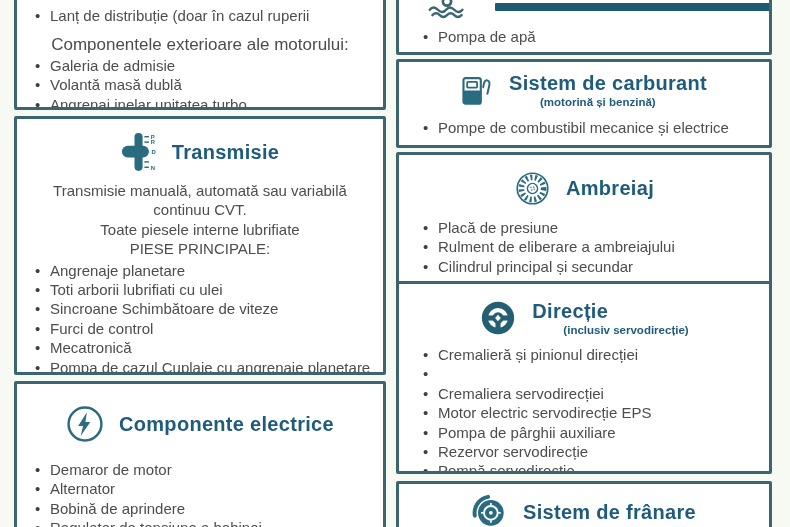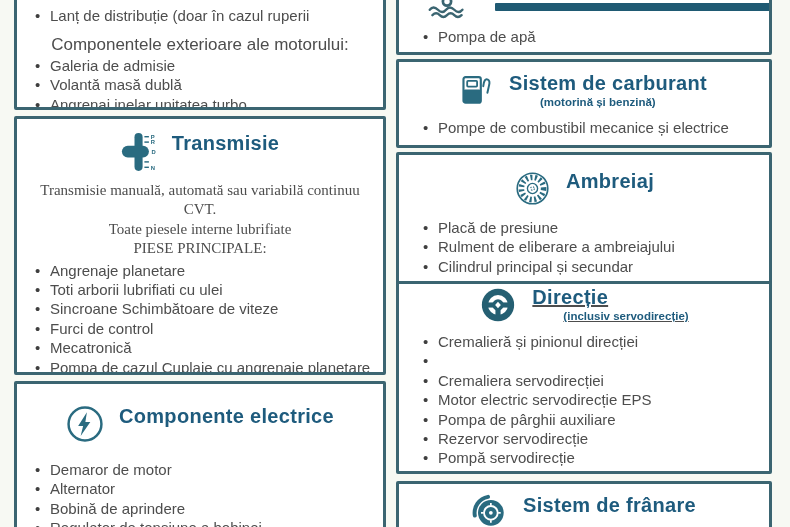--- a/index.html
+++ b/index.html
@@ -6,34 +6,34 @@
   #page{
     position:relative;width:790px;height:527px;overflow:hidden;
     background:#f7f9f3;
     font-family:"Liberation Sans","DejaVu Sans",sans-serif;
     color:#4d4d4d;
   }
   .card{
     position:absolute;background:#ffffff;border:3px solid #3b6571;
     border-radius:2px;box-sizing:border-box;overflow:hidden;
   }
-  .hdr{display:flex;align-items:flex-start;justify-content:center;gap:15px;}
+  .hdr{display:flex;align-items:center;justify-content:center;gap:15px;}
   .hdr .ic{flex:none;display:flex;align-items:center;color:#2a6b80;}
   .tblock{text-align:left;}
   h2{
     margin:0;font-size:20px;font-weight:bold;color:#1e5b7d;
     letter-spacing:.3px;line-height:23px;white-space:nowrap;
   }
   .sub{font-size:11.5px;font-weight:bold;color:#1e5b7d;line-height:13px;margin-top:1px;padding-left:31px;}
   .lst{list-style:none;margin:0;padding:0;}
   .lst li{display:flex;align-items:flex-start;font-size:15px;line-height:19.4px;color:#4d4d4d;}
   .blt{flex:none;width:15px;color:#3f3f3f;}
   .lc{padding-left:18px;padding-right:8px;}
   .rc{padding-left:24px;padding-right:8px;}
-  .intro .line{text-align:center;font-size:15px;line-height:19.4px;color:#4d4d4d;font-family:Liberation Serif, serif;}
+  .intro .line{text-align:center;font-size:15px;line-height:19.4px;color:#4d4d4d;}
   .subhead{text-align:center;font-size:17px;line-height:19.4px;color:#4d4d4d;}
   .bar{position:absolute;background:#1f5a73;border-radius:1px;}
   svg{display:block;}
 </style>
 </head>
 <body>
 
 <div id="page">
 
   <section class="card" style="left:14px;top:-16px;width:372px;height:126px;padding-top:19px;">
@@ -207,21 +207,21 @@
           <span class="txt">Rulment de eliberare a ambreiajului</span>
         </li>
         <li>
           <span class="blt">•</span>
           <span class="txt">Cilindrul principal și secundar</span>
         </li>
       </ul>
   </section>
 
   <section class="card" style="left:396px;top:281px;width:376px;height:193px;">
-    <div class="hdr" style="margin-top:2px;text-decoration:underline;">
+    <div class="hdr" style="margin-top:15px;">
       <span class="ic" style="color:#255f72;">
         <svg viewBox="0 0 40 40" width="38" height="38" aria-hidden="true">
           <circle cx="20" cy="20" r="17" fill="currentColor"></circle>
           <circle cx="20" cy="20" r="10.5" fill="#ffffff"></circle>
           <rect x="3.5" y="17.3" width="33" height="5.4" fill="currentColor"></rect>
           <rect x="17.3" y="20" width="5.4" height="16" fill="currentColor"></rect>
           <circle cx="20" cy="20" r="6" fill="currentColor"></circle>
           <path d="M20 16.6 l3 3.4 -3 3.4 -3 -3.4 z" fill="#ffffff"></path>
         </svg>
       </span>

